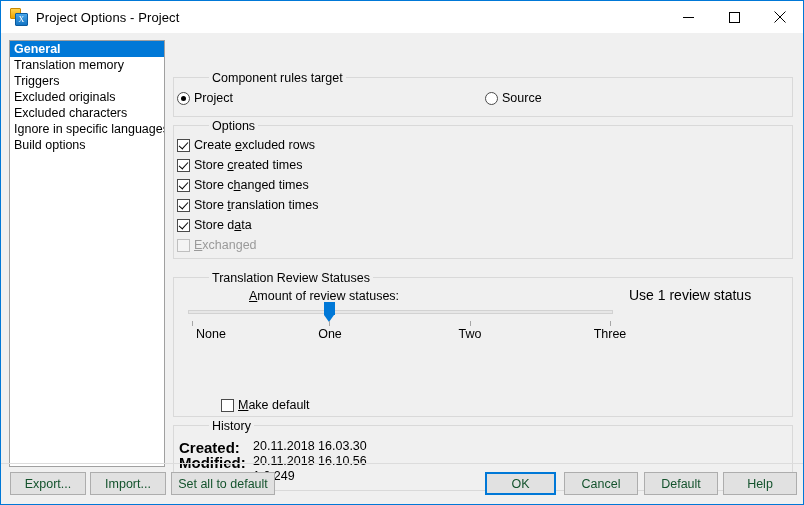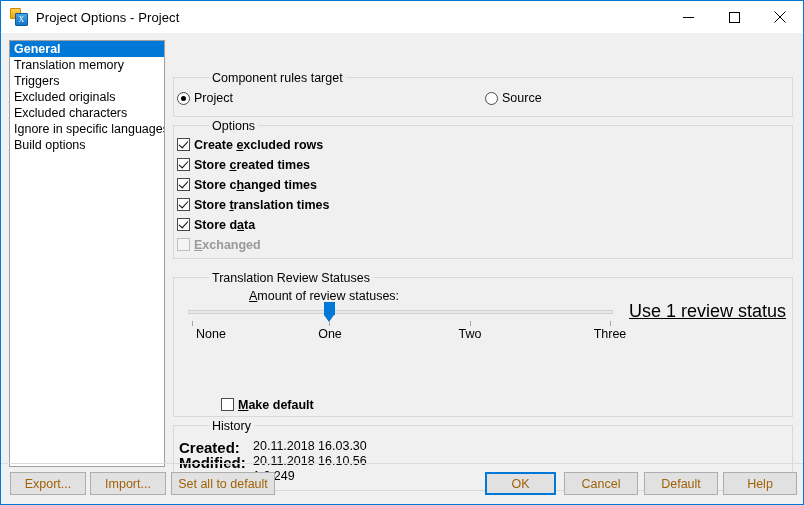--- a/index.html
+++ b/index.html
@@ -166,24 +166,23 @@
     left: 3px; top: 3px;
     width: 5px; height: 5px;
     border-radius: 50%;
     background: #000000;
   }
 
   
   .check-row {
     position: absolute;
     display: flex;
-    align-items: flex-start;
-    font-size: 12.5px;
-    white-space: nowrap;
-    font-weight: bold;
+    align-items: flex-end;
+    font-size: 12.5px;
+    white-space: nowrap;
   }
   .checkbox {
     width: 13px; height: 13px;
     border: 1px solid #4a4a4a;
     background: #ffffff;
     box-sizing: border-box;
     margin-right: 4px;
     position: relative;
     flex: none;
   }
@@ -250,24 +249,23 @@
     position: absolute;
     top: 294px;
     font-size: 12.5px;
     text-align: center;
     white-space: nowrap;
     transform: translateX(-50%);
   }
   .use-status {
     position: absolute;
     left: 628px;
-    top: 268px;
-    font-size: 18px;
-    white-space: nowrap;
-    text-decoration: underline;
+    top: 254px;
+    font-size: 14px;
+    white-space: nowrap;
   }
 
   
   .hist-label {
     position: absolute;
     font-size: 15px;
     white-space: nowrap;
     font-weight: bold;
   }
   .hist-value {
@@ -286,21 +284,21 @@
   }
   .btn {
     position: absolute;
     top: 8px;
     height: 23px;
     background: #e1e1e1;
     border: 1px solid #adadad;
     box-sizing: border-box;
     font-family: "Liberation Sans", sans-serif;
     font-size: 12.5px;
-    color: #a16207;
+    color: #14532d;
     display: flex;
     align-items: center;
     justify-content: center;
     white-space: nowrap;
     padding: 0;
   }
   .btn.primary {
     border: 2px solid #0078d7;
     background: #e1e1e1;
   }

